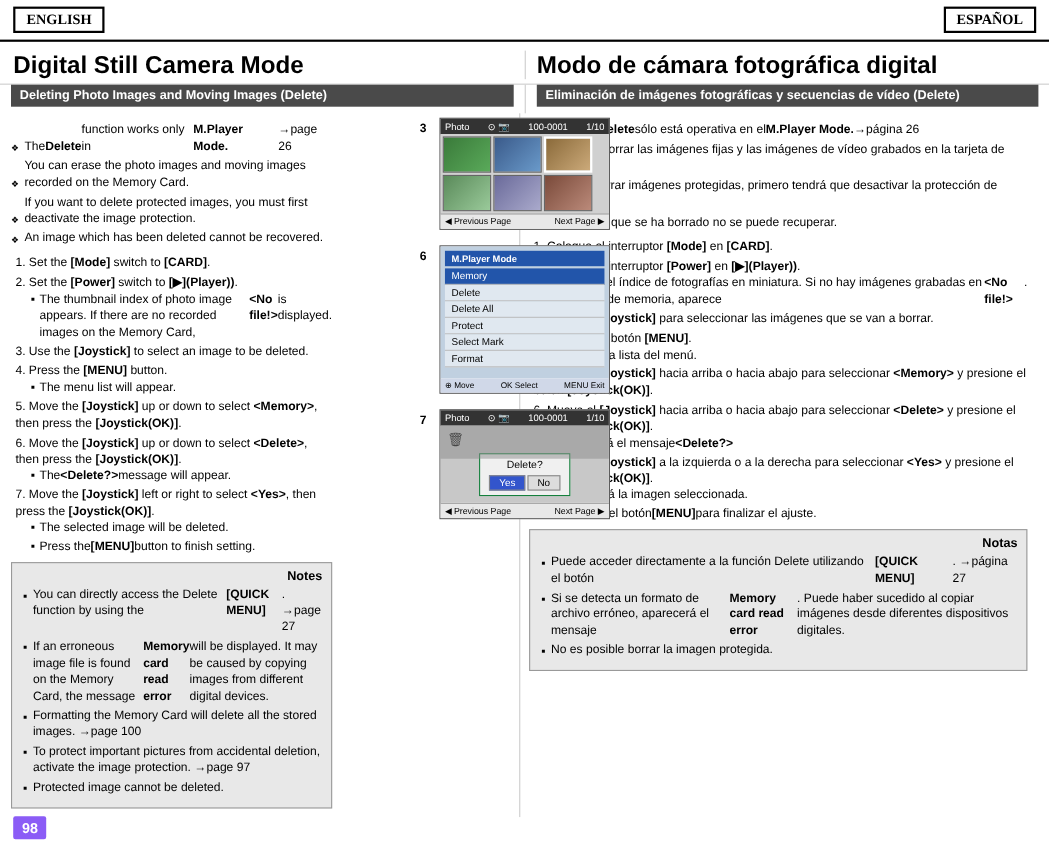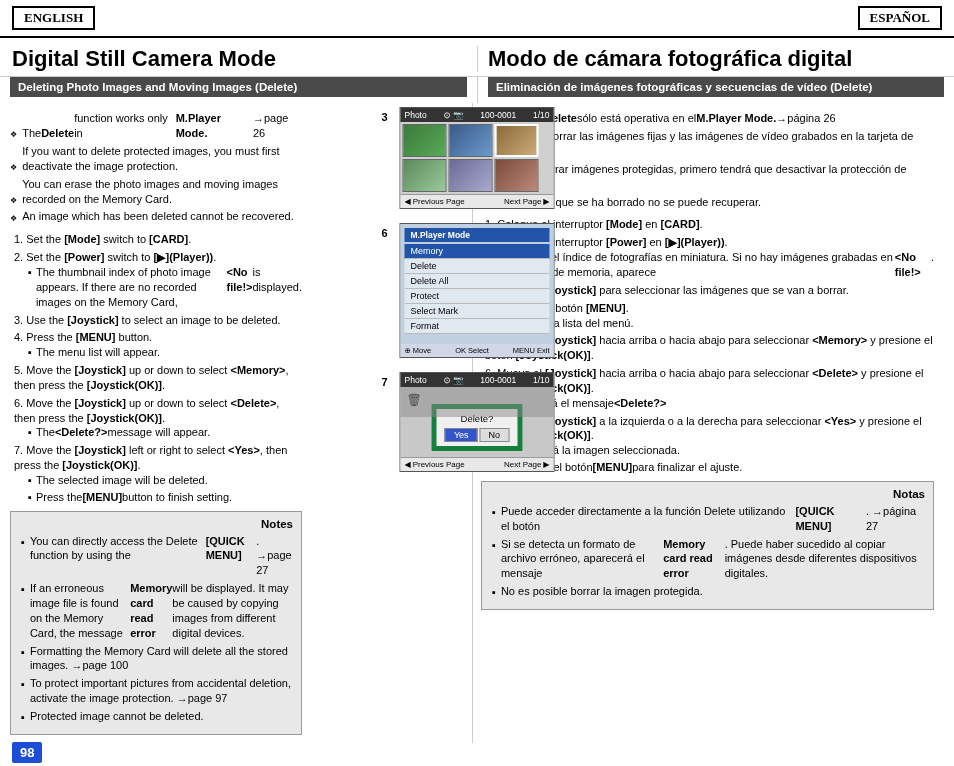--- a/index.html
+++ b/index.html
@@ -257,21 +257,21 @@
       background: #c8c8c8;
       min-height: 70px;
       position: relative;
       display: flex;
       align-items: flex-end;
       justify-content: center;
       padding-bottom: 6px;
     }
     .delete-dialog {
       background: #f0f0f0;
-      border: 5px solid #15803d;
+      border: 1px solid #15803d;
       padding: 4px 8px;
       text-align: center;
       font-size: 9px;
     }
     .delete-dialog-title {
       font-size: 9.5px;
       margin-bottom: 4px;
     }
     .delete-buttons {
       display: flex;
@@ -293,21 +293,21 @@
       top: 6px;
       left: 6px;
       font-size: 12px;
     }
 
     
     .page-number-box {
       position: absolute;
       bottom: 10px;
       left: 12px;
-      background: #1d4ed8;
+      background: #8b5cf6;
       color: #fff;
       font-weight: bold;
       font-size: 13px;
       padding: 3px 8px;
       border-radius: 2px;
     }
 
     b { font-weight: bold; }
 
     
@@ -371,22 +371,22 @@
     <div style="width:50%; padding: 0 10px; border-left:1px solid #ccc;">
       <div class="section-header">Eliminación de imágenes fotográficas y secuencias de vídeo (Delete)</div>
     </div>
   </div>
 
   <div class="content-wrapper">
 
     <div class="left-panel">
       <ul class="bullet-list">
         <li>The <b>Delete</b> function works only in <b>M.Player Mode.</b> →page 26</li>
+        <li>You can erase the photo images and moving images recorded on the Memory Card.</li>
         <li>If you want to delete protected images, you must first deactivate the image protection.</li>
-        <li>You can erase the photo images and moving images recorded on the Memory Card.</li>
         <li>An image which has been deleted cannot be recovered.</li>
       </ul>
 
       <ol class="steps-list">
         <li>1. Set the <b>[Mode]</b> switch to <b>[CARD]</b>.</li>
         <li>2. Set the <b>[Power]</b> switch to <b>[▶](Player))</b>.
           <ul class="sub-bullet">
             <li>The thumbnail index of photo image appears. If there are no recorded images on the Memory Card, <b>&lt;No file!&gt;</b> is displayed.</li>
           </ul>
         </li>

